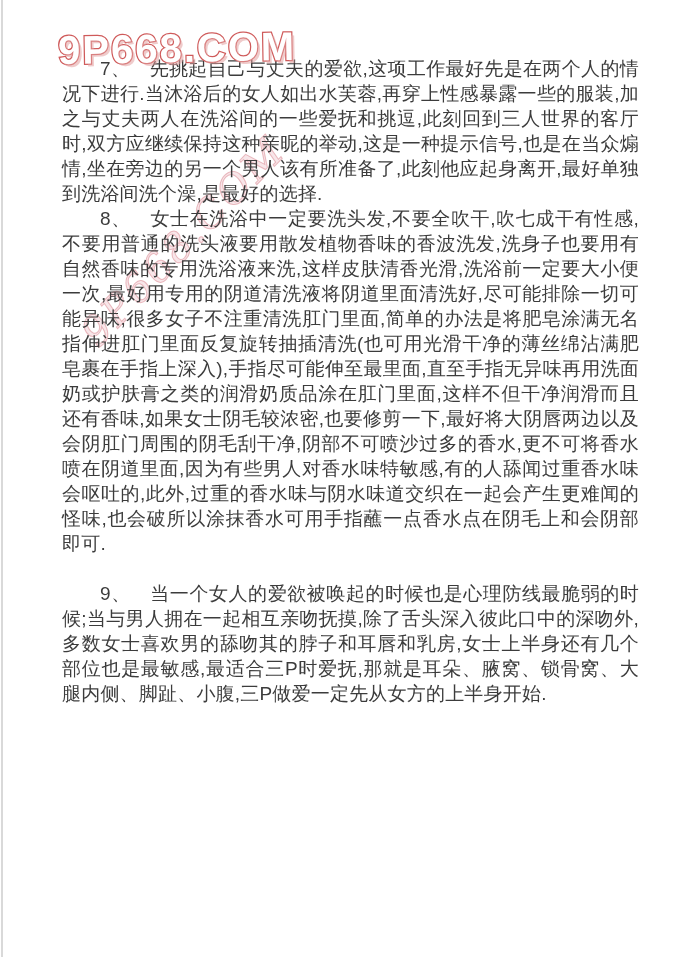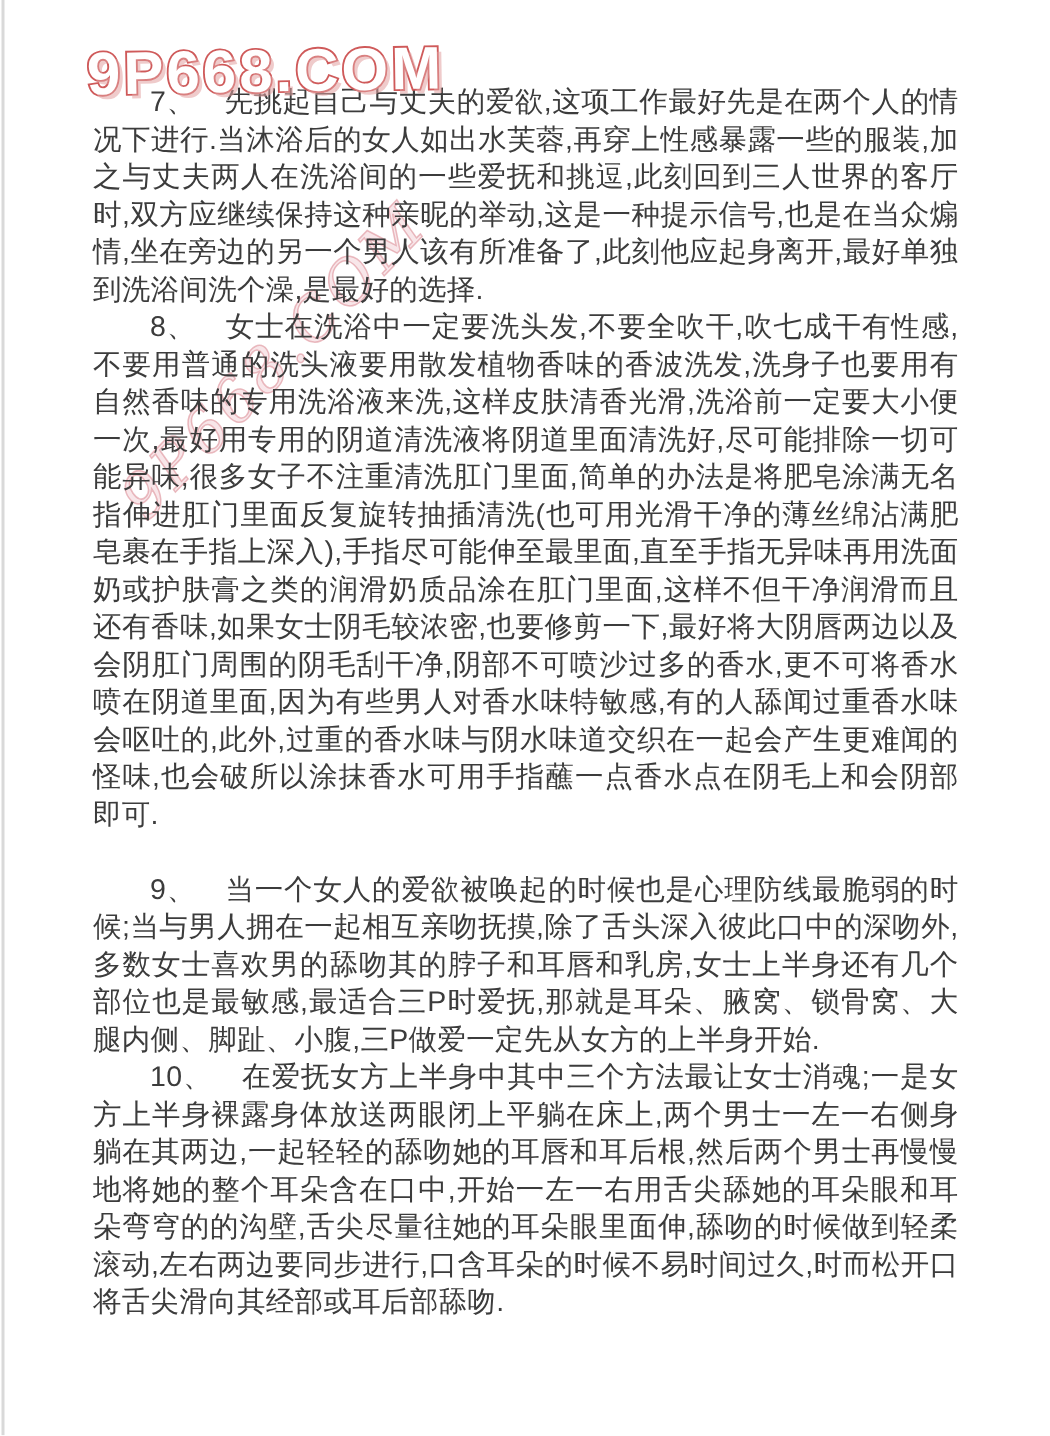--- a/index.html
+++ b/index.html
@@ -82,16 +82,15 @@
   <div class="page-edge"></div>
 
   <div class="diagonal-watermark">9P668.COM</div>
 
   <div class="logo-watermark">9P668.COM</div>
 
   <div class="content">
     <p>7、　先挑起自己与丈夫的爱欲,这项工作最好先是在两个人的情况下进行.当沐浴后的女人如出水芙蓉,再穿上性感暴露一些的服装,加之与丈夫两人在洗浴间的一些爱抚和挑逗,此刻回到三人世界的客厅时,双方应继续保持这种亲昵的举动,这是一种提示信号,也是在当众煽情,坐在旁边的另一个男人该有所准备了,此刻他应起身离开,最好单独到洗浴间洗个澡,是最好的选择.</p>
     <p>8、　女士在洗浴中一定要洗头发,不要全吹干,吹七成干有性感,不要用普通的洗头液要用散发植物香味的香波洗发,洗身子也要用有自然香味的专用洗浴液来洗,这样皮肤清香光滑,洗浴前一定要大小便一次,最好用专用的阴道清洗液将阴道里面清洗好,尽可能排除一切可能异味,很多女子不注重清洗肛门里面,简单的办法是将肥皂涂满无名指伸进肛门里面反复旋转抽插清洗(也可用光滑干净的薄丝绵沾满肥皂裹在手指上深入),手指尽可能伸至最里面,直至手指无异味再用洗面奶或护肤膏之类的润滑奶质品涂在肛门里面,这样不但干净润滑而且还有香味,如果女士阴毛较浓密,也要修剪一下,最好将大阴唇两边以及会阴肛门周围的阴毛刮干净,阴部不可喷沙过多的香水,更不可将香水喷在阴道里面,因为有些男人对香水味特敏感,有的人舔闻过重香水味会呕吐的,此外,过重的香水味与阴水味道交织在一起会产生更难闻的怪味,也会破所以涂抹香水可用手指蘸一点香水点在阴毛上和会阴部即可.</p>
     <p class="gap-before">9、　当一个女人的爱欲被唤起的时候也是心理防线最脆弱的时候;当与男人拥在一起相互亲吻抚摸,除了舌头深入彼此口中的深吻外,多数女士喜欢男的舔吻其的脖子和耳唇和乳房,女士上半身还有几个部位也是最敏感,最适合三P时爱抚,那就是耳朵、腋窝、锁骨窝、大腿内侧、脚趾、小腹,三P做爱一定先从女方的上半身开始.</p>
-    <p>10、　在爱抚女方上半身中其中三个方法最让女士消魂;一是女方上半身裸露身体放送两眼闭上平躺在床上,两个男士一左一右侧身躺在其两边,一起轻轻的舔吻她的耳唇和耳后根,然后两个男士再慢慢地将她的整个耳朵含在口中,开始一左一右用舌尖舔她的耳朵眼和耳朵弯穹的的沟壁,舌尖尽量往她的耳朵眼里面伸,舔吻的时候做到轻柔滚动,左右两边要同步进行,口含耳朵的时候不易时间过久,时而松开口将舌尖滑向其经部或耳后部舔吻.</p>
   </div>
 
 </div>
 
 </body></html>

